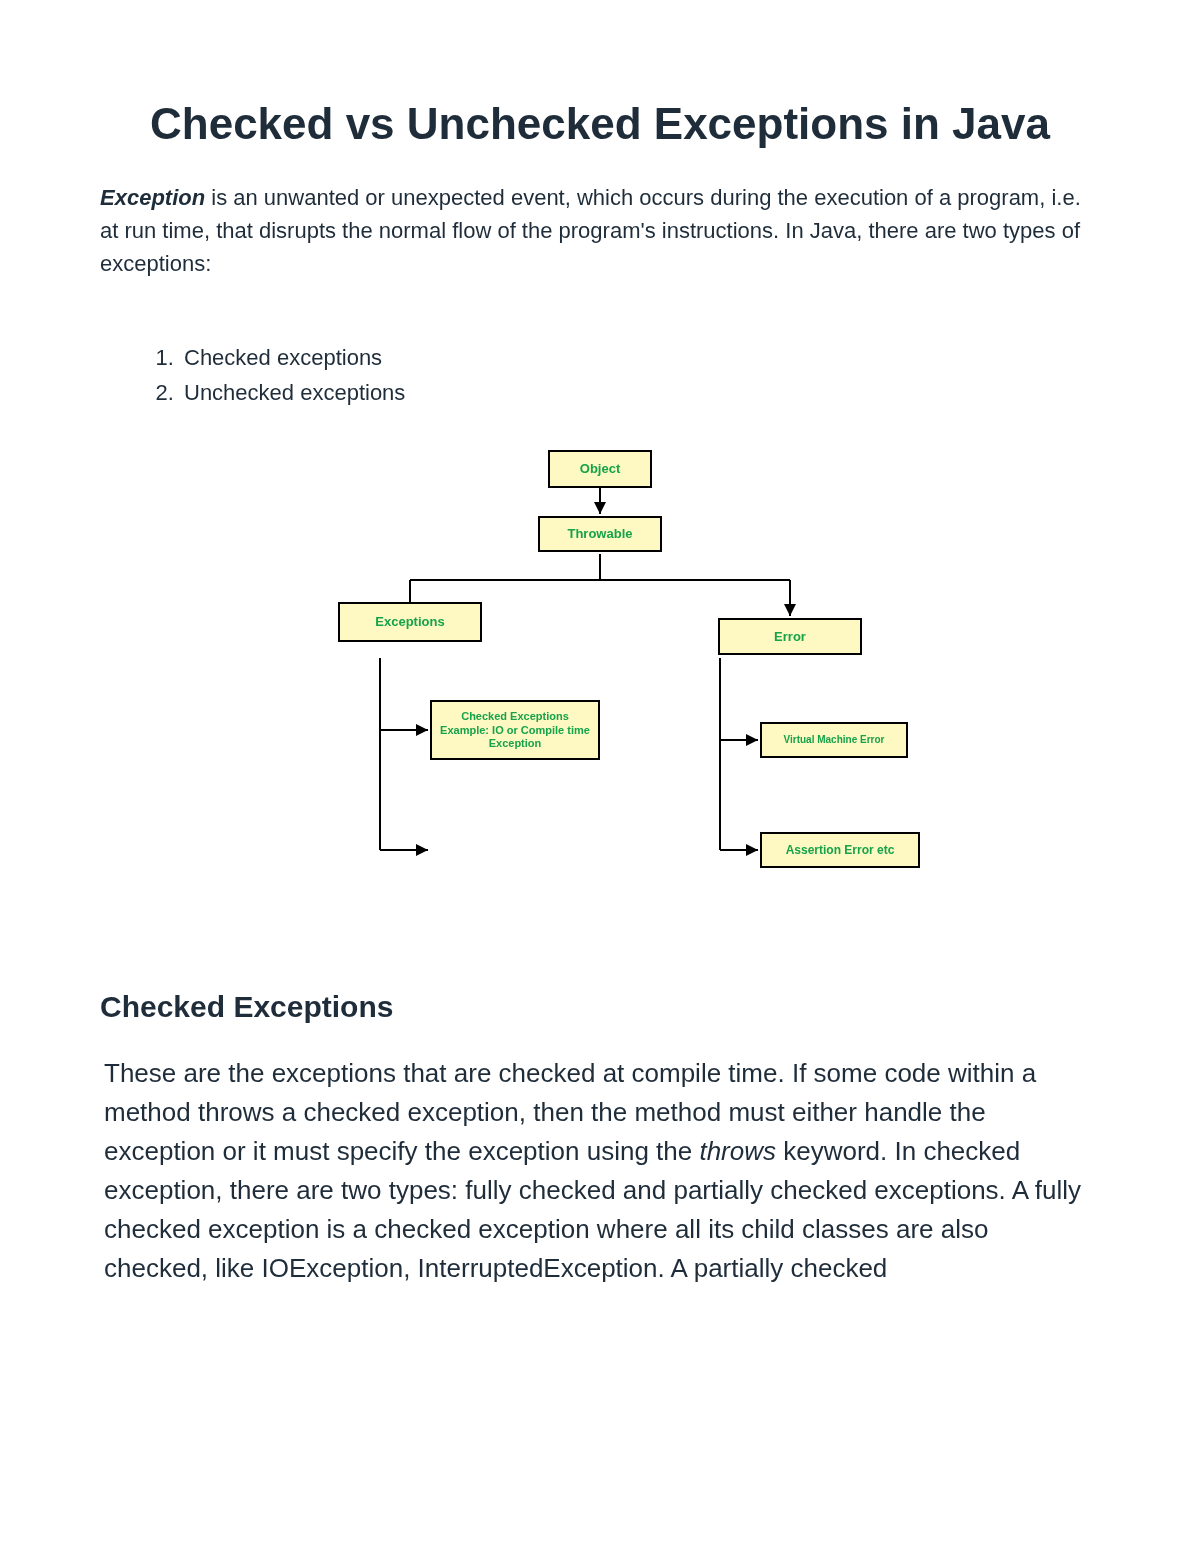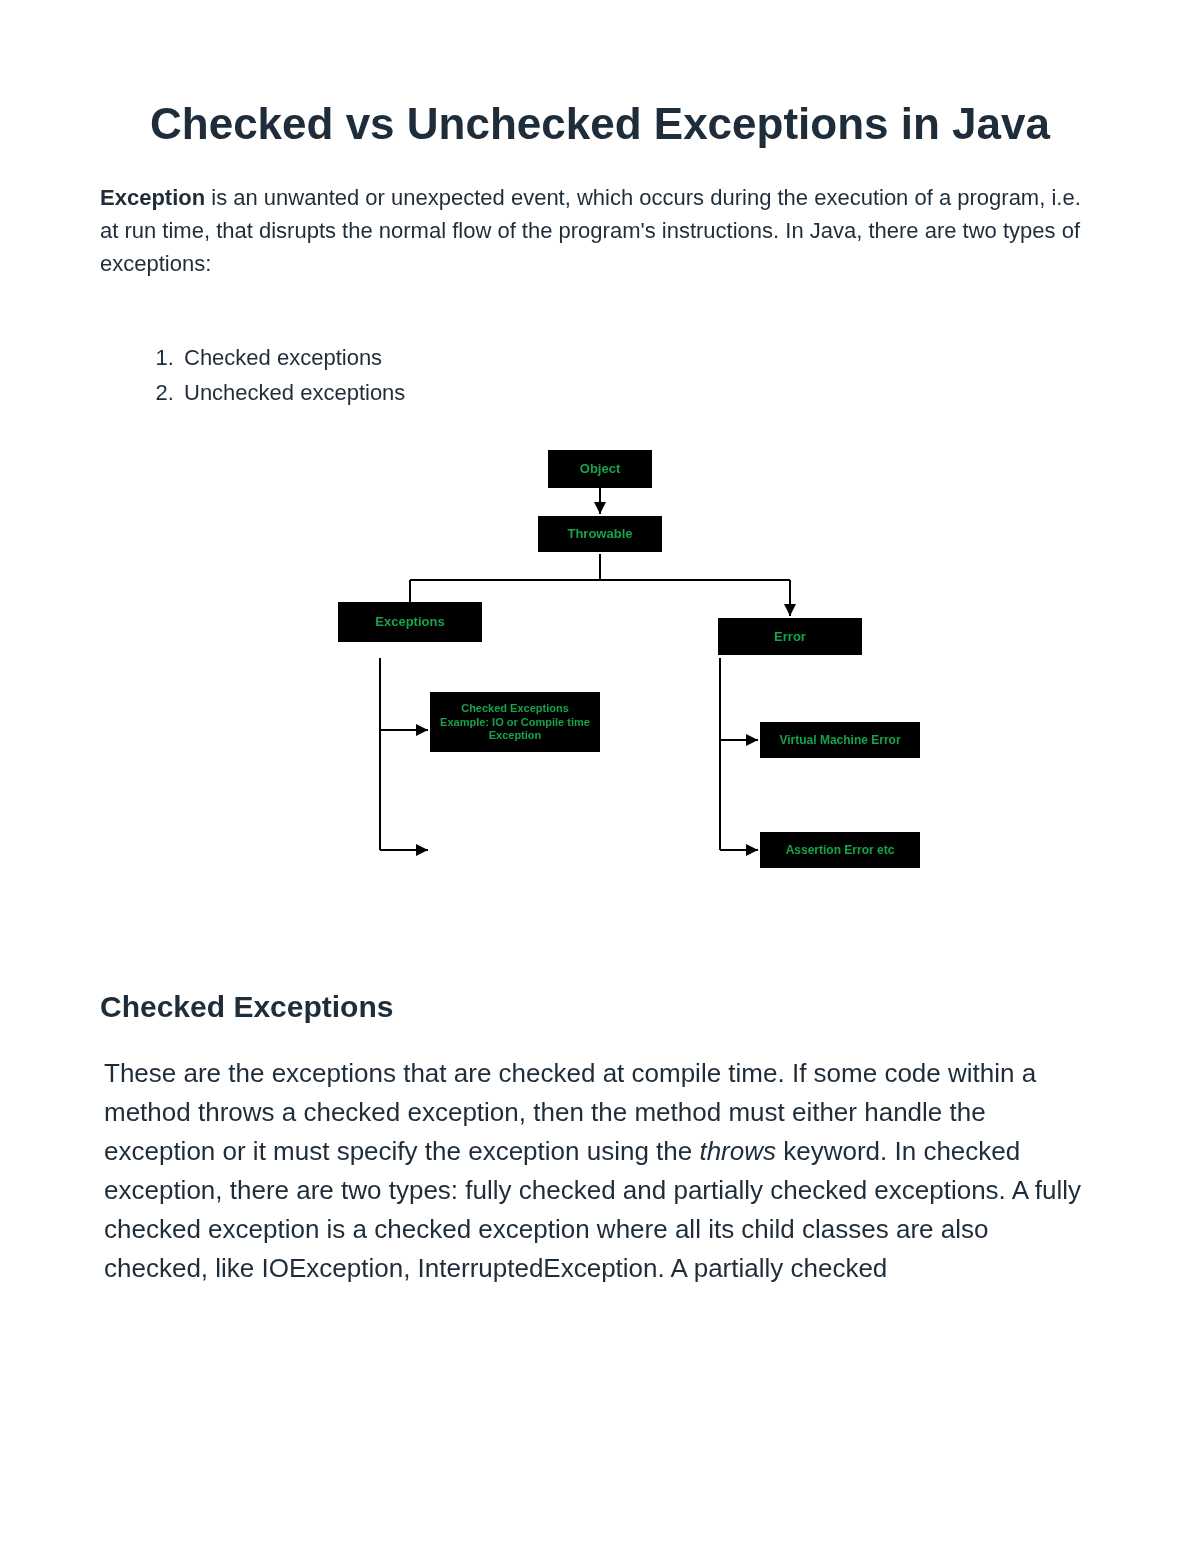--- a/index.html
+++ b/index.html
@@ -18,21 +18,21 @@
     font-size: 44px;
     font-weight: 700;
     margin: 16px 0 30px 0;
     line-height: 1.25;
   }
   p.intro {
     font-size: 22px;
     line-height: 1.5;
     margin: 0 0 60px 0;
   }
-  p.intro b { font-weight: 700; }
+  p.intro b { font-weight: 700; font-style: italic; }
   ol.types {
     margin: 0 0 40px 50px;
     padding-left: 30px;
     font-size: 22px;
     line-height: 1.6;
   }
   ol.types li { padding-left: 4px; }
 
   
   .diagram-wrap {
@@ -41,21 +41,21 @@
     margin-bottom: 60px;
   }
   .diagram {
     position: relative;
     width: 640px;
     height: 480px;
   }
   .box {
     position: absolute;
     border: 2px solid #000;
-    background: #000000;
+    background: #fef9c3;
     color: #16a34a;
     font-weight: 700;
     text-align: center;
     font-size: 13px;
     display: flex;
     align-items: center;
     justify-content: center;
     padding: 4px 6px;
     box-sizing: border-box;
     line-height: 1.25;
@@ -120,22 +120,22 @@
 
         <line x1="440" y1="290" x2="478" y2="290" stroke="#000" stroke-width="2" marker-end="url(#arrow)"></line>
 
         <line x1="440" y1="400" x2="478" y2="400" stroke="#000" stroke-width="2" marker-end="url(#arrow)"></line>
       </svg>
 
       <div class="box" style="left:268px; top:0; width:104px; height:38px;">Object</div>
       <div class="box" style="left:258px; top:66px; width:124px; height:36px;">Throwable</div>
       <div class="box" style="left:58px; top:152px; width:144px; height:40px;">Exceptions</div>
       <div class="box" style="left:438px; top:168px; width:144px; height:37px;">Error</div>
-      <div class="box small" style="left:150px; top:242px; width:170px; height:60px;">Checked Exceptions Example: IO or Compile time Exception</div>
-      <div class="box small" style="left:480px; top:272px; width:160px; height:36px; font-size:12px;padding-left:6px;">Virtual Machine Error</div>
+      <div class="box small" style="left:150px; top:250px; width:170px; height:60px;">Checked Exceptions Example: IO or Compile time Exception</div>
+      <div class="box small" style="left:480px; top:272px; width:148px; height:36px; font-size:10px;padding-left:6px;">Virtual Machine Error</div>
       <div class="box small" style="left:480px; top:382px; width:160px; height:36px; font-size:12px;">Assertion Error etc</div>
     </div>
   </div>
 
   <h2 class="section">Checked Exceptions</h2>
 
   <p class="body">
     <span>These are the exceptions that are checked at compile time. If some code within a method throws a checked exception, then the method must either handle the exception or it must specify the exception using the </span><i>throws</i><span> keyword. In checked exception, there are two types: fully checked and partially checked exceptions. A fully checked exception is a checked exception where all its child classes are also checked, like IOException, InterruptedException. A partially checked</span>
   </p>
 

